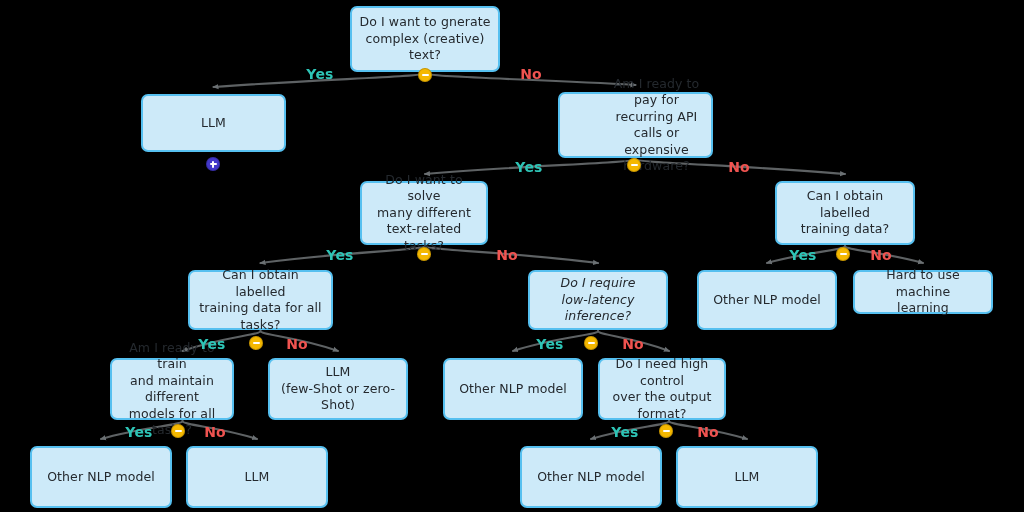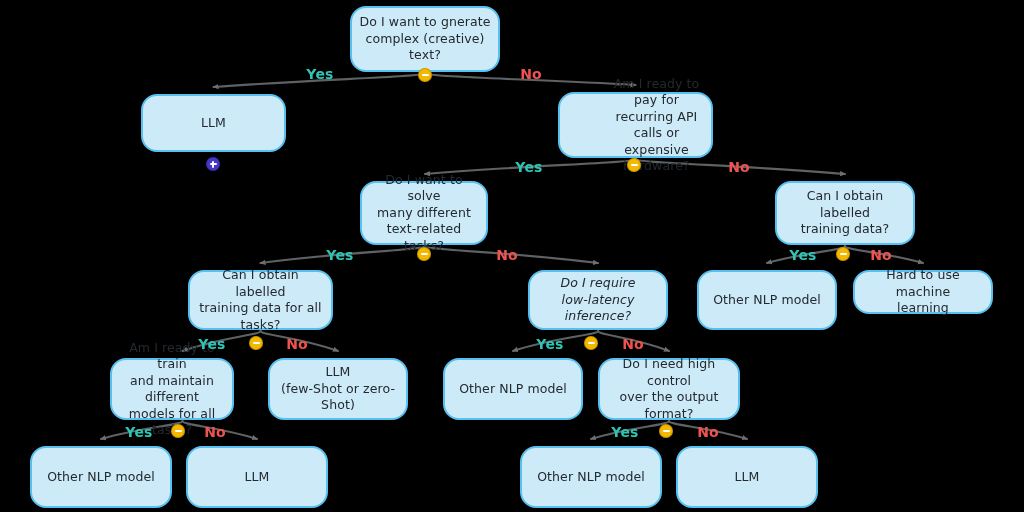--- a/index.html
+++ b/index.html
@@ -21,21 +21,21 @@
     top: 0;
     width: 1024px;
     height: 512px;
     pointer-events: none;
   }
   .node {
     position: absolute;
     box-sizing: border-box;
     background: #cdeaf9;
     border: 2px solid #56c0f0;
-    border-radius: 16px;
+    border-radius: 7px;
     display: flex;
     align-items: center;
     justify-content: center;
     text-align: center;
     color: #24292e;
     font-size: 12.5px;
     line-height: 1.32;
     letter-spacing: 0.1px;
     padding: 3px 6px;
     z-index: 3;
@@ -176,21 +176,21 @@
 and maintain different
 models for all tasks?</span>
       </div>
       <div class="node" style="left: 268px; top: 358px; width: 140px; height: 62px;">
         <span class="node-label">LLM
 (few-Shot or zero-Shot)</span>
       </div>
       <div class="node" style="left: 443px; top: 358px; width: 140px; height: 62px;">
         <span class="node-label">Other NLP model</span>
       </div>
-      <div class="node" style="left: 598px; top: 358px; width: 142px; height: 62px;">
+      <div class="node" style="left: 598px; top: 358px; width: 128px; height: 62px;">
         <span class="node-label">Do I need high control
 over the output
 format?</span>
       </div>
       <div class="node" style="left: 30px; top: 446px; width: 142px; height: 62px;">
         <span class="node-label">Other NLP model</span>
       </div>
       <div class="node" style="left: 186px; top: 446px; width: 142px; height: 62px;">
         <span class="node-label">LLM</span>
       </div>

